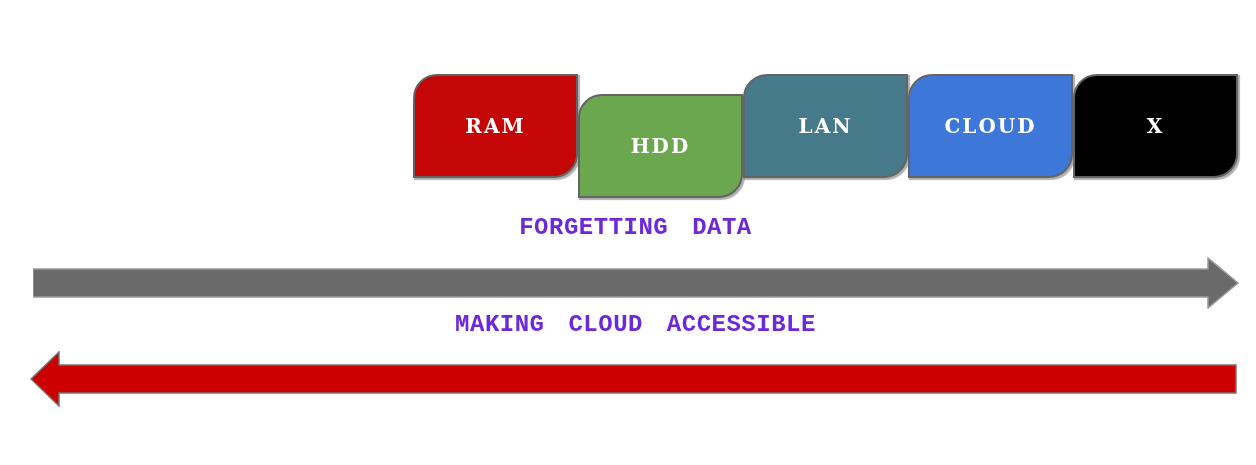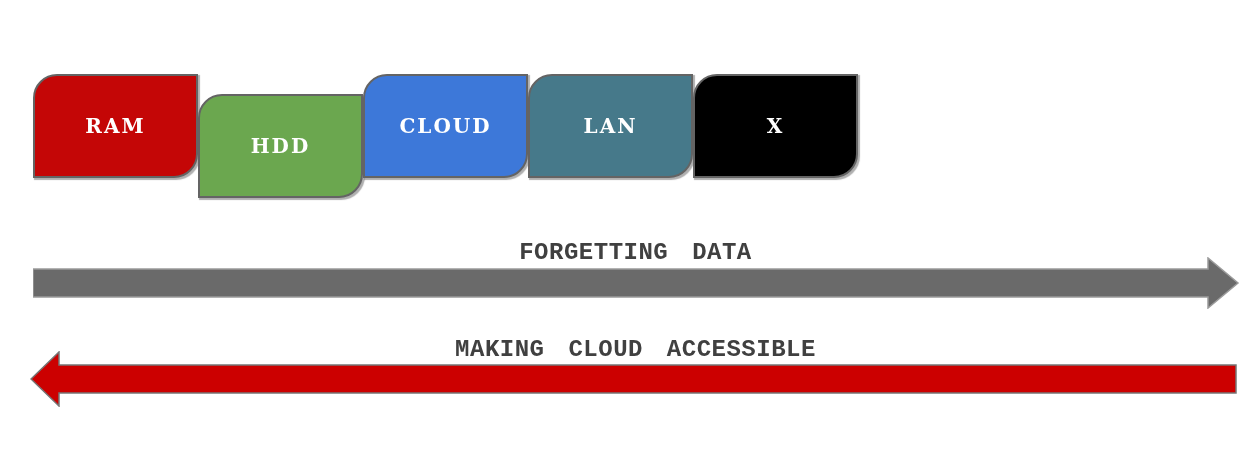--- a/index.html
+++ b/index.html
@@ -11,21 +11,21 @@
     overflow: hidden;
     font-family: "DejaVu Serif", serif;
   }
   .layer-row {
     position: absolute;
     top: 74px;
     left: 33px;
     right: 18px;
     height: 104px;
     display: flex;
-    justify-content: flex-start;
+    justify-content: flex-end;
   }
   .layer-box {
     width: 165px;
     height: 104px;
     border: 2px solid #646464;
     border-radius: 24px 0 24px 0;
     box-sizing: border-box;
     display: flex;
     align-items: center;
     justify-content: center;
@@ -40,49 +40,48 @@
     text-align: center;
   }
   .arrow-caption {
     position: absolute;
     left: 33px;
     right: 18px;
     text-align: center;
     font-family: "Liberation Mono", monospace;
     font-weight: bold;
     font-size: 24px;
-    color: #404040;
+    color: #6d28d9;
     letter-spacing: 0.5px;
     word-spacing: 9px;
     white-space: nowrap;
-    margin-top: 25px;
   }
   .caption-forgetting { top: 214px; }
   .caption-accessible { top: 311px; }
   .arrow-svg { position: absolute; display: block; }
   .arrow-forgetting { left: 33px; top: 257px; }
   .arrow-accessible { left: 30px; top: 351px; }
 </style>
 </head>
 <body>
 
 <div class="canvas">
 
   <div class="layer-row">
     <div class="layer-box" style="background-color: rgb(196, 6, 6);">
       <span class="layer-label">RAM</span>
     </div>
     <div class="layer-box" style="background-color: rgb(107, 167, 79); margin-top: 20px;">
       <span class="layer-label">HDD</span>
     </div>
+    <div class="layer-box" style="background-color: rgb(70, 121, 138);">
+      <span class="layer-label">LAN</span>
+    </div>
     <div class="layer-box" style="background-color: rgb(61, 120, 217);">
       <span class="layer-label">CLOUD</span>
-    </div>
-    <div class="layer-box" style="background-color: rgb(70, 121, 138);">
-      <span class="layer-label">LAN</span>
     </div>
     <div class="layer-box" style="background-color: rgb(0, 0, 0);">
       <span class="layer-label">X</span>
     </div>
   </div>
 
   <div class="arrow-caption caption-forgetting">FORGETTING DATA</div>
 
   <svg class="arrow-svg arrow-forgetting" width="1207" height="52" viewBox="0 0 1207 52">
     <polygon points="0,12 1175,12 1175,1 1205,26 1175,51 1175,40 0,40" stroke-width="1.5" fill="#6a6a6a" stroke="#9b9b9b"></polygon>

